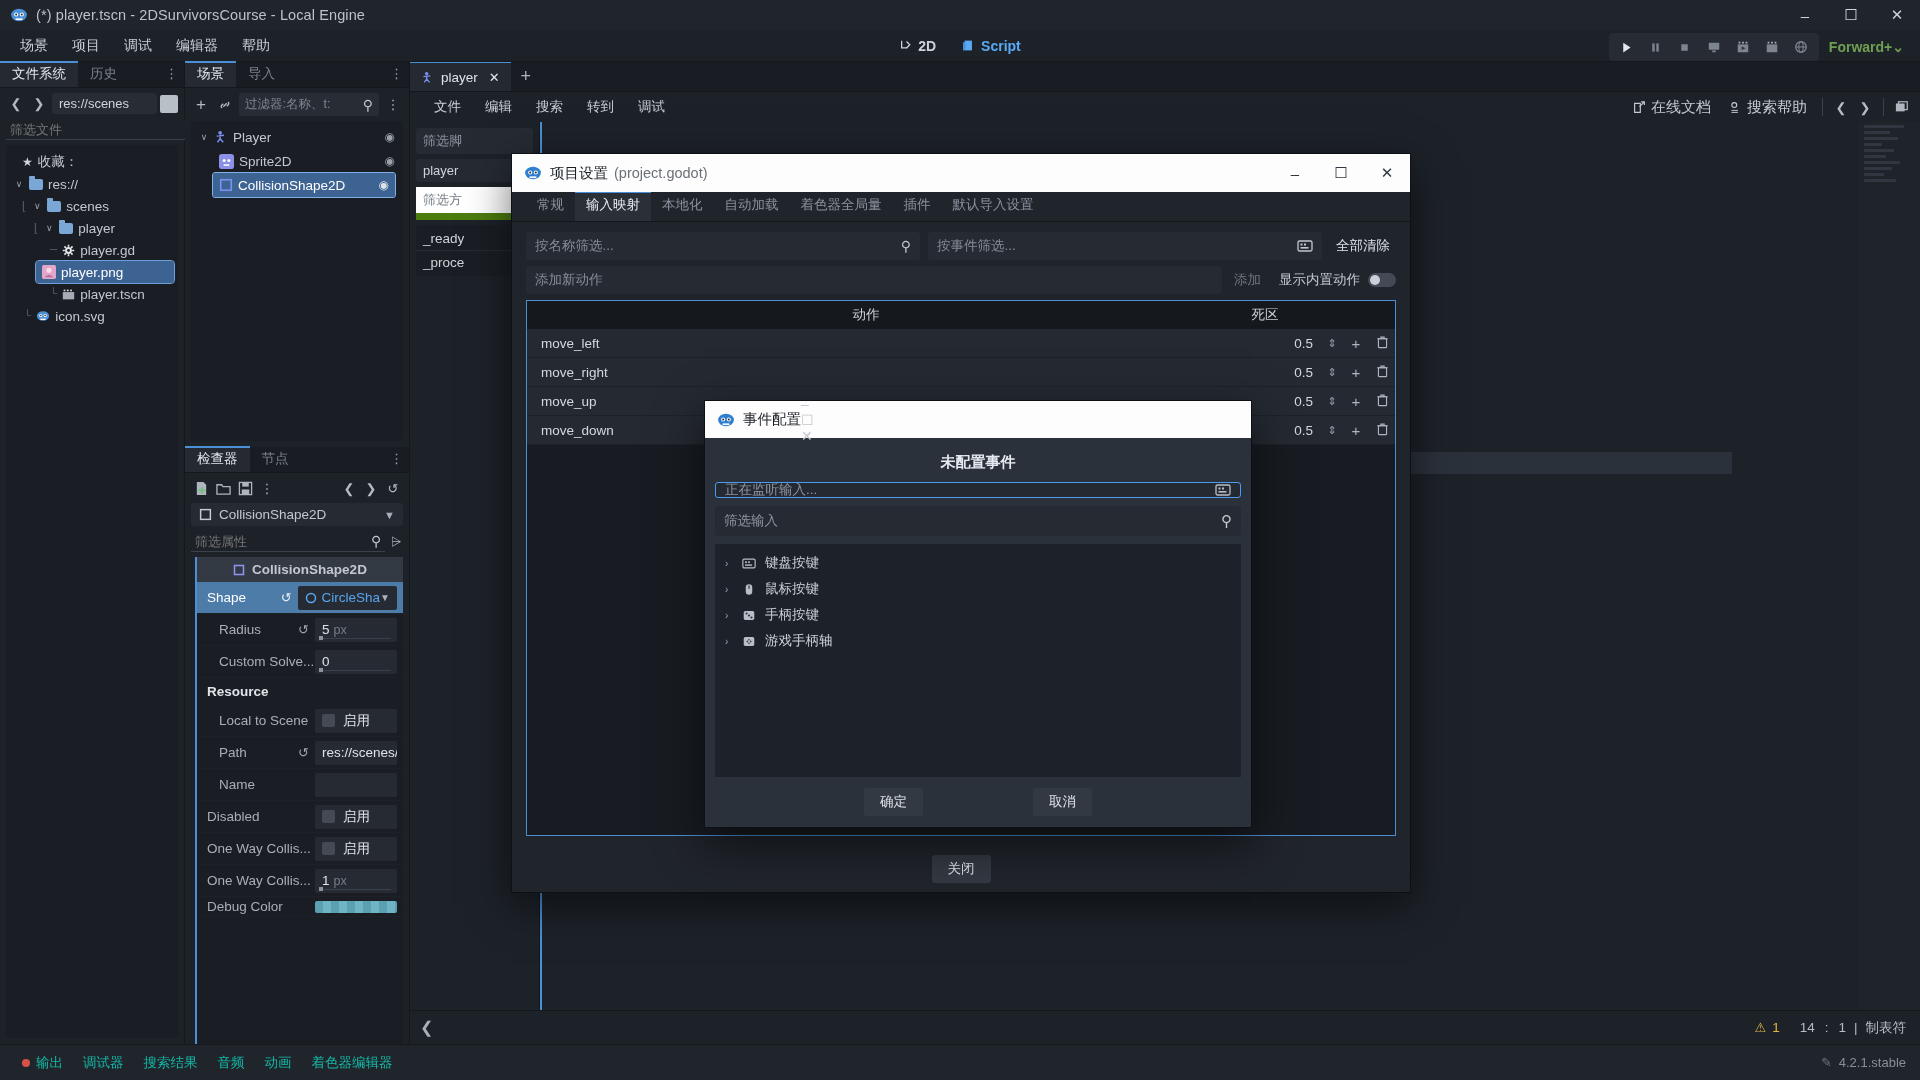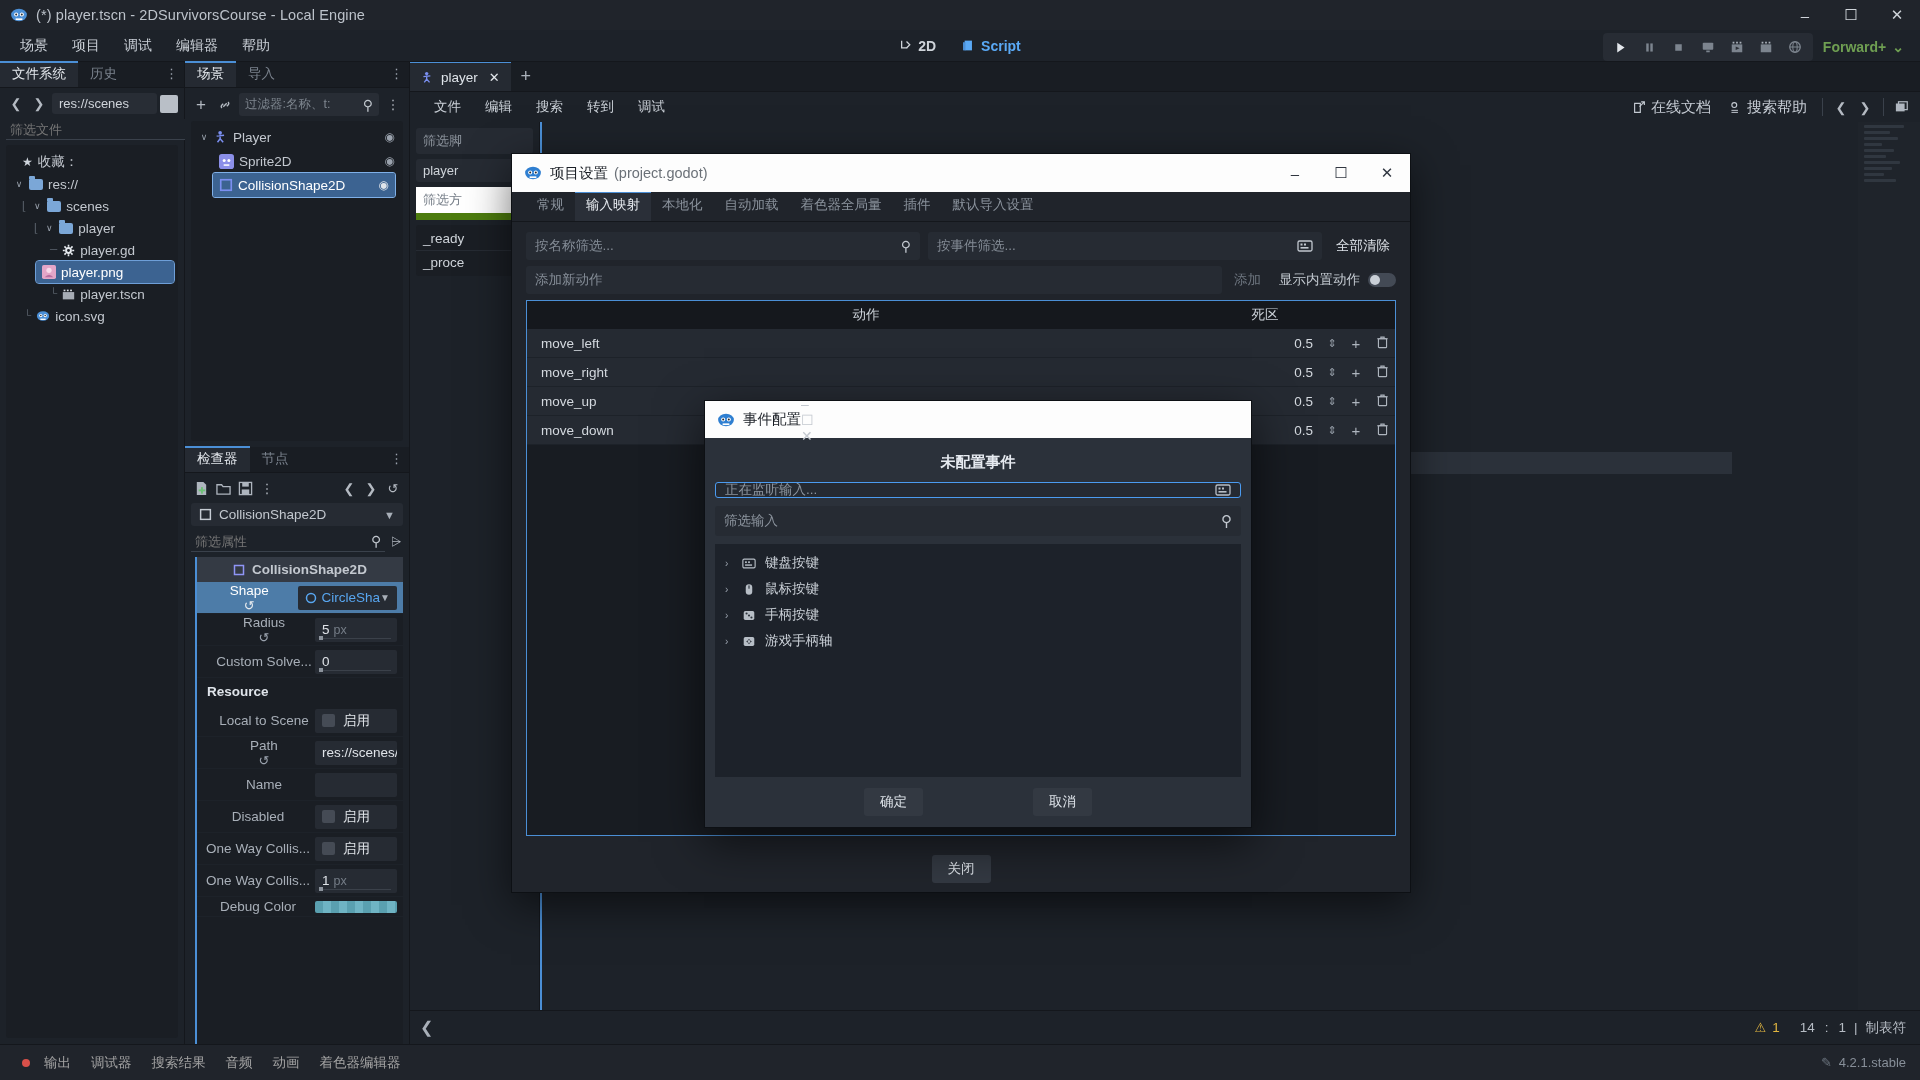--- a/index.html
+++ b/index.html
@@ -37,21 +37,21 @@
     border-radius:4px; font-weight:bold; font-size:14px; color:#ced3d9;
   }
   #center-modes .mode.active{ color:#5aa9f5; }
   #play-area{
     position:absolute; right:8px; top:3px; display:flex; align-items:center; gap:2px;
   }
   #play-btns{
     display:flex; align-items:center; gap:1px; background:#272c34; border-radius:4px; padding:2px 4px;
   }
   #play-btns .pb{ width:28px;height:24px; display:flex;align-items:center;justify-content:center;border-radius:3px;}
-  #renderer{ display:flex;align-items:flex-start;gap:6px;color:#6f9f52;font-weight:bold;font-size:14px;padding:3px 8px;}
+  #renderer{ display:flex;align-items:flex-start;color:#6f9f52;font-weight:bold;font-size:14px;padding:3px 8px;}
 
   
   #main{ display:flex; height:calc(1080px - 30px - 32px - 36px); }
 
   .panel{ background:#1d2229; }
   .tabrow{
     display:flex; align-items:flex-end; height:26px; background:#191d23;
     border-bottom:1px solid #14171c; position:relative;
   }
   .tabrow .tb{
@@ -89,21 +89,21 @@
   
   #inspector{ flex:1; display:flex; flex-direction:column; min-height:0;}
   .insp-tools{ display:flex;align-items:center;gap:2px;padding:5px 6px; position:relative;}
   .insp-tools .right{ position:absolute;right:6px;display:flex;gap:2px;}
   .insp-node{ display:flex;align-items:center;gap:7px; margin:0 6px; background:#262b33; border-radius:3px; padding:4px 8px; font-size:13.5px;}
   .insp-search{ display:flex;align-items:center; margin:5px 6px; background:#1d2229; border-bottom:1px solid #3a414b; padding:2px 4px; }
   .insp-search input{flex:1;background:transparent;border:none;outline:none;color:#cfd4da;font-size:13px;font-family:inherit;}
   .props{ flex:1; margin:0 6px 0 10px; background:#1a1e24; border-left:2px solid #4b8fd6; overflow:hidden; min-height:0;}
   .prop-head{ background:#343a44; text-align:center; font-weight:bold; font-size:13.5px; padding:5px; display:flex;align-items:center;justify-content:center;gap:7px;}
   .prow{ display:flex; align-items:center; height:32px; font-size:13.5px; border-bottom:1px solid #1d2229;}
-  .prow .pname{ width:118px; padding-left:10px; color:#a8afb8; display:flex;align-items:center;justify-content:space-between; padding-right:6px; white-space:nowrap; overflow:hidden;flex-direction:column;}
+  .prow .pname{ width:118px; padding-left:10px; color:#a8afb8; display:flex;align-items:center;justify-content:space-between; padding-right:6px; white-space:nowrap; overflow:hidden;}
   .prow.sub .pname{ padding-left:22px;}
   .prow .pval{ flex:1; margin-right:6px; background:#262b33; border-radius:2px; height:24px; display:flex; align-items:center; padding:0 7px; position:relative; font-size:13.5px; color:#dfe3e8;}
   .prow.active{ background:#4d7ca8;}
   .prow.active .pname{ color:#fff;}
   .prop-section{ font-weight:bold; padding:6px 0 6px 10px; font-size:13.5px; color:#dfe4ea;}
   .slider-tick{ position:absolute;left:4px;bottom:2px;width:4px;height:4px;background:#8c939c;}
   .slider-line{ position:absolute;left:4px;bottom:3px;right:6px;height:1px;background:#3b414a;}
   .chk{ width:13px;height:13px;background:#454b55;border-radius:2px;flex:none;}
   .revert{ color:#9aa2ad; font-size:13px;}
   .unit{ color:#757d87; margin-left:4px; font-size:12.5px;}
@@ -130,21 +130,21 @@
 
   
   .minimap{ position:absolute; right:0; top:0; width:62px; bottom:0; background:#20252c; opacity:.85;}
   .mm-line{ height:3px; background:#343b45; margin:3px 6px; border-radius:1px;}
 
   
   #bottombar{
     height:36px; background:#20242b; border-top:1px solid #14171c;
     display:flex; align-items:center; padding-left:12px; position:relative;
   }
-  #bottombar .bi{ display:flex;align-items:center;gap:14px; padding:4px 10px; font-size:13.5px; color:#a3a3a3; border-radius:3px;}
+  #bottombar .bi{ display:flex;align-items:center;gap:6px; padding:4px 10px; font-size:13.5px; color:#14b8a6; border-radius:3px;}
   .dot{ width:8px;height:8px;border-radius:50%; background:#d8504a;}
   #ver{ position:absolute; right:14px; display:flex;align-items:center;gap:7px; color:#878f99; font-size:13px;}
 
   
   #psdlg{
     position:absolute; left:511px; top:153px; width:900px; height:740px;
     background:#20242b; border:1px solid #0d1014; box-shadow:0 12px 40px rgba(0,0,0,.55);
     display:flex; flex-direction:column;
   }
   .dlg-title{

